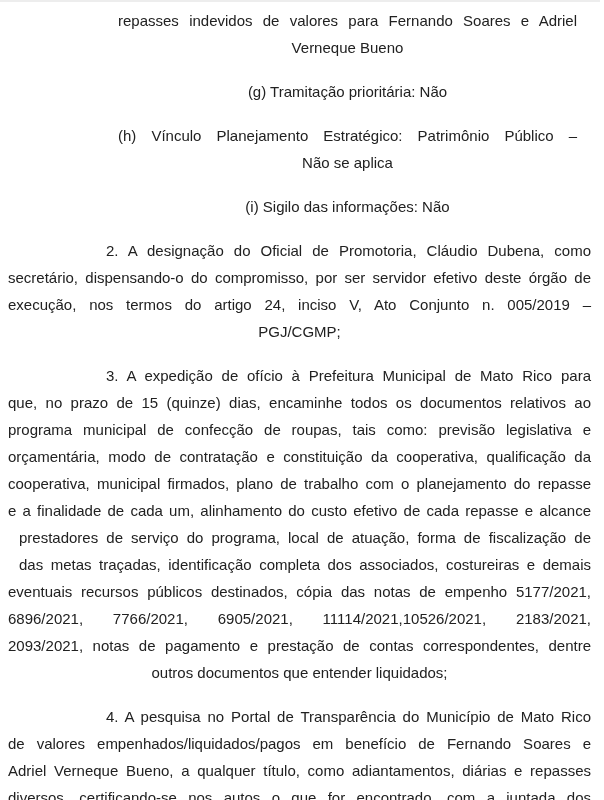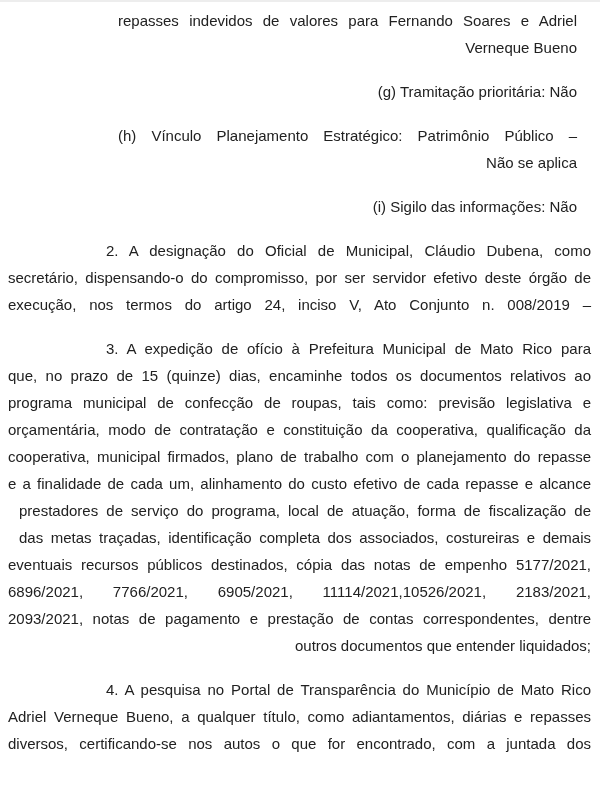--- a/index.html
+++ b/index.html
@@ -24,21 +24,21 @@
     -webkit-font-smoothing: antialiased;
   }
   .block { margin: 0; }
   .block + .block { margin-top: 17px; }
   .hanging-block {
     margin-left: 110px;
     margin-right: 14px;
   }
   .body-paragraph { margin-left: 0; margin-right: 0; }
   .line {
-    text-align: right;
+    text-align: center;
     white-space: normal;
   }
   .line.just {
     text-align: justify;
     text-align-last: justify;
   }
   .line.first { padding-left: 98px; }
   .line.pad { padding-left: 11px; }
   .b { font-weight: normal; }
 </style>
@@ -55,37 +55,39 @@
         <div class="line"><span class="b">(g) Tramitação prioritária</span><span>: Não</span></div>
       </div>
       <div class="block hanging-block">
         <div class="line just"><span class="b">(h) Vínculo Planejamento Estratégico</span><span>: Patrimônio Público –</span></div>
         <div class="line"><span>Não se aplica</span></div>
       </div>
       <div class="block hanging-block">
         <div class="line"><span class="b">(i) Sigilo das informações:</span><span> Não</span></div>
       </div>
       <div class="block body-paragraph">
-        <div class="line just first"><span class="b">2.</span><span> A designação do Oficial de Municipal, Cláudio Dubena, como</span></div>
+        <div class="line just first"><span class="b">2.</span><span> A designação do Oficial de Promotoria, Cláudio Dubena, como</span></div>
         <div class="line just"><span>secretário, dispensando-o do compromisso, por ser servidor efetivo deste órgão de</span></div>
-        <div class="line just"><span>execução, nos termos do artigo 24, inciso V, Ato Conjunto n. 008/2019 –</span></div>
+        <div class="line just"><span>execução, nos termos do artigo 24, inciso V, Ato Conjunto n. 005/2019 –</span></div>
+        <div class="line"><span>PGJ/CGMP;</span></div>
       </div>
       <div class="block body-paragraph">
         <div class="line just first"><span class="b">3.</span><span> A expedição de ofício à Prefeitura Municipal de Mato Rico para</span></div>
         <div class="line just"><span>que, no prazo de 15 (quinze) dias, encaminhe todos os documentos relativos ao</span></div>
         <div class="line just"><span>programa municipal de confecção de roupas, tais como: previsão legislativa e</span></div>
         <div class="line just"><span>orçamentária, modo de contratação e constituição da cooperativa, qualificação da</span></div>
         <div class="line just"><span>cooperativa, municipal firmados, plano de trabalho com o planejamento do repasse</span></div>
         <div class="line just"><span>e a finalidade de cada um, alinhamento do custo efetivo de cada repasse e alcance</span></div>
         <div class="line just pad"><span>prestadores de serviço do programa, local de atuação, forma de fiscalização de</span></div>
         <div class="line just pad"><span>das metas traçadas, identificação completa dos associados, costureiras e demais</span></div>
         <div class="line just"><span>eventuais recursos públicos destinados, cópia das notas de empenho 5177/2021,</span></div>
         <div class="line just"><span>6896/2021, 7766/2021, 6905/2021, 11114/2021,10526/2021, 2183/2021,</span></div>
         <div class="line just"><span>2093/2021, notas de pagamento e prestação de contas correspondentes, dentre</span></div>
         <div class="line"><span>outros documentos que entender liquidados;</span></div>
       </div>
       <div class="block body-paragraph">
         <div class="line just first"><span class="b">4.</span><span> A pesquisa no Portal de Transparência do Município de Mato Rico</span></div>
+        <div class="line just"><span>de valores empenhados/liquidados/pagos em benefício de Fernando Soares e</span></div>
         <div class="line just"><span>Adriel Verneque Bueno, a qualquer título, como adiantamentos, diárias e repasses</span></div>
         <div class="line just"><span>diversos, certificando-se nos autos o que for encontrado, com a juntada dos</span></div>
       </div>
     </div>
 </div>
 
 </body></html>

